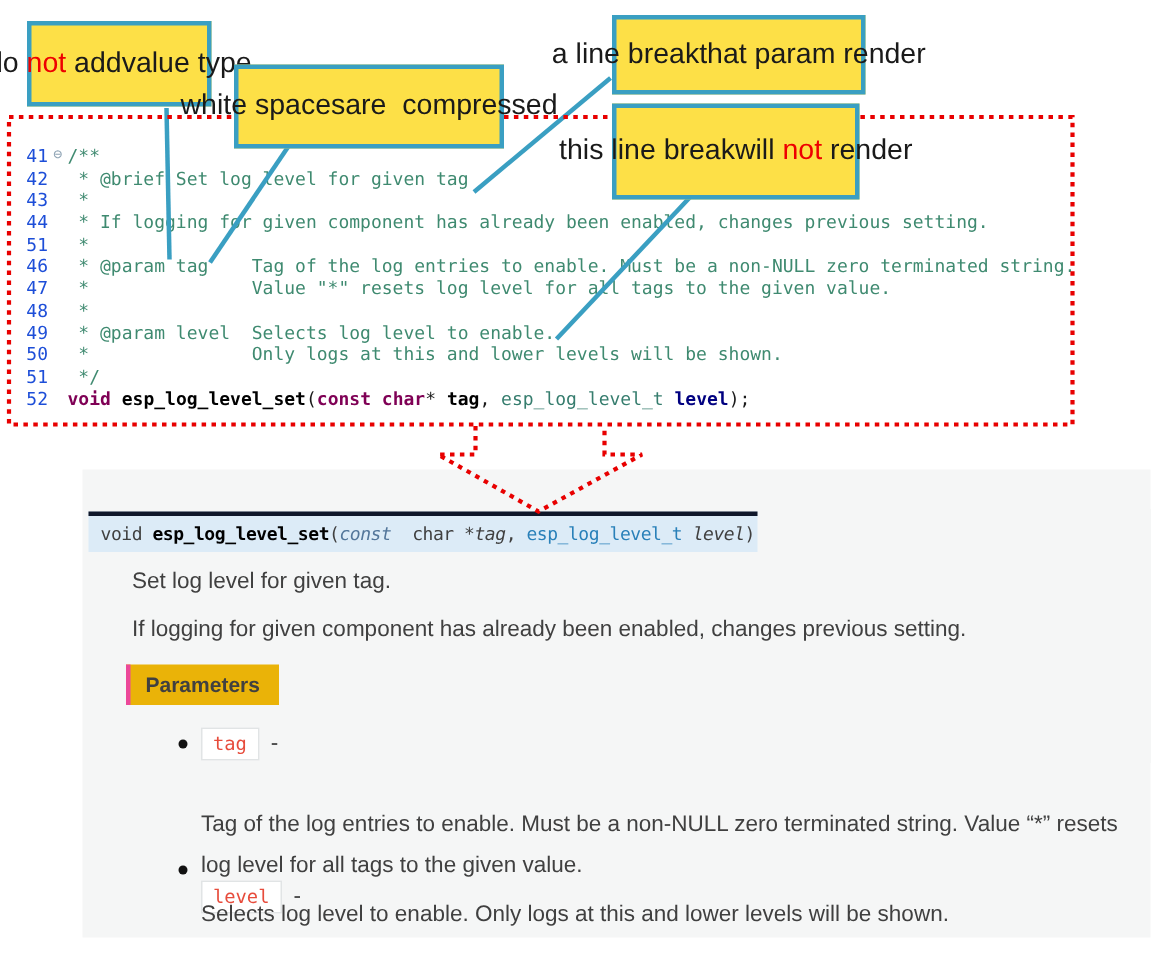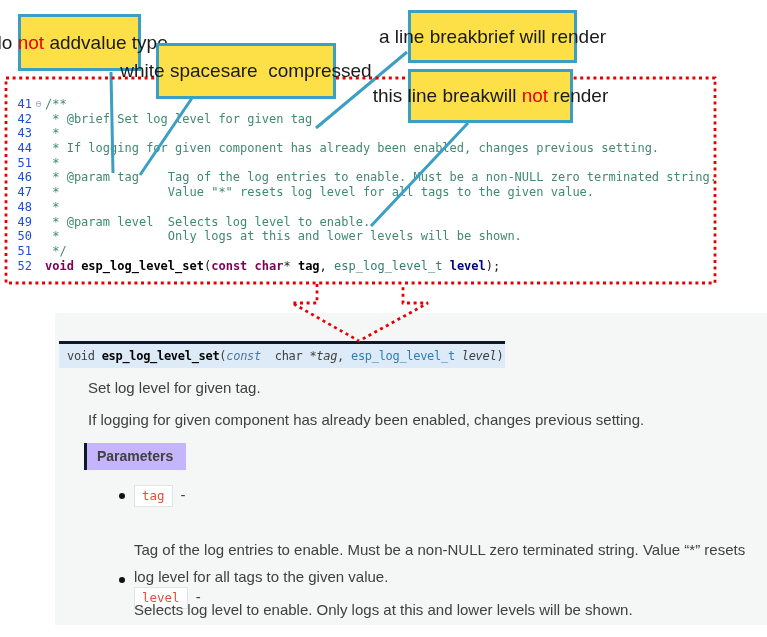--- a/index.html
+++ b/index.html
@@ -28,37 +28,37 @@
 
   
   .callout{background:#fde047;border:3px solid #3a9fc2;z-index:3;
            display:flex;flex-direction:row;justify-content:center;align-items:center;
            font-size:19px;color:#1a1a1a;text-align:center;box-sizing:border-box;}
   .callout div{line-height:24px;white-space:pre;}
   .callout .red{color:#ee0000;}
   .co1{left:18px;top:14px;width:123px;height:57px;}
   .co2{left:156px;top:43px;width:180px;height:56px;}
   .co3{left:408px;top:10px;width:169px;height:53px;}
-  .co4{left:408px;top:69px;width:165px;height:54px;}
+  .co4{left:408px;top:69px;width:165px;height:64px;}
 
   
   .doc-panel{left:55px;top:313px;width:712px;height:312px;background:#f5f6f6;z-index:1;
              color:#404040;font-size:15px;}
   .sig{left:4px;top:28px;width:438px;height:24px;background:#dcebf7;
        border-top:3px solid #0f172a;line-height:24px;padding-left:8px;box-sizing:content-box;
        font-family:"DejaVu Sans Mono",monospace;font-size:12px;letter-spacing:-0.3px;
        white-space:pre;color:#404040;}
   .s-plain{color:#404040;}
   .s-name{color:#000000;font-weight:bold;}
   .s-kw{color:#53769a;font-style:italic;}
   .s-type{color:#2980b9;}
   .s-param{color:#404040;font-style:italic;}
   .brief{left:33px;top:64px;line-height:22px;}
   .para{left:33px;top:96px;line-height:22px;}
-  .plabel{left:29px;top:130px;background:#c4b5fd;border-left:3px solid #0f172a;
+  .plabel{left:29px;top:130px;background:#eab308;border-left:3px solid #ec4899;
           padding:5px 13px 6px 10px;font-weight:bold;font-size:14px;color:#404040;}
   .bullet{width:6px;height:6px;border-radius:50%;background:#111;}
   .b1{left:64px;top:180px;}
   .b2{left:64px;top:264px;}
   .prow1{left:79px;top:172px;}
   .prow2{left:79px;top:256px;margin-top:18px;}
   .badge{display:inline-block;background:#ffffff;border:1px solid #e1e4e5;
          font-family:"DejaVu Sans Mono",monospace;font-size:12.5px;color:#e74c3c;
          padding:2px 7px 3px 7px;}
   .dash{margin-left:8px;color:#404040;}
@@ -120,18 +120,18 @@
 <div class="abs callout co1">
     <div><span>do </span><span class="red">not</span><span> add</span></div>
     <div><span>value type</span></div>
   </div>
 <div class="abs callout co2">
     <div><span>white spaces</span></div>
     <div><span>are  compressed</span></div>
   </div>
 <div class="abs callout co3">
     <div><span>a line break</span></div>
-    <div><span>brief will render</span></div>
+    <div><span>that param render</span></div>
   </div>
 <div class="abs callout co4">
     <div><span>this line break</span></div>
     <div><span>will </span><span class="red">not</span><span> render</span></div>
   </div>
 
 </body></html>

